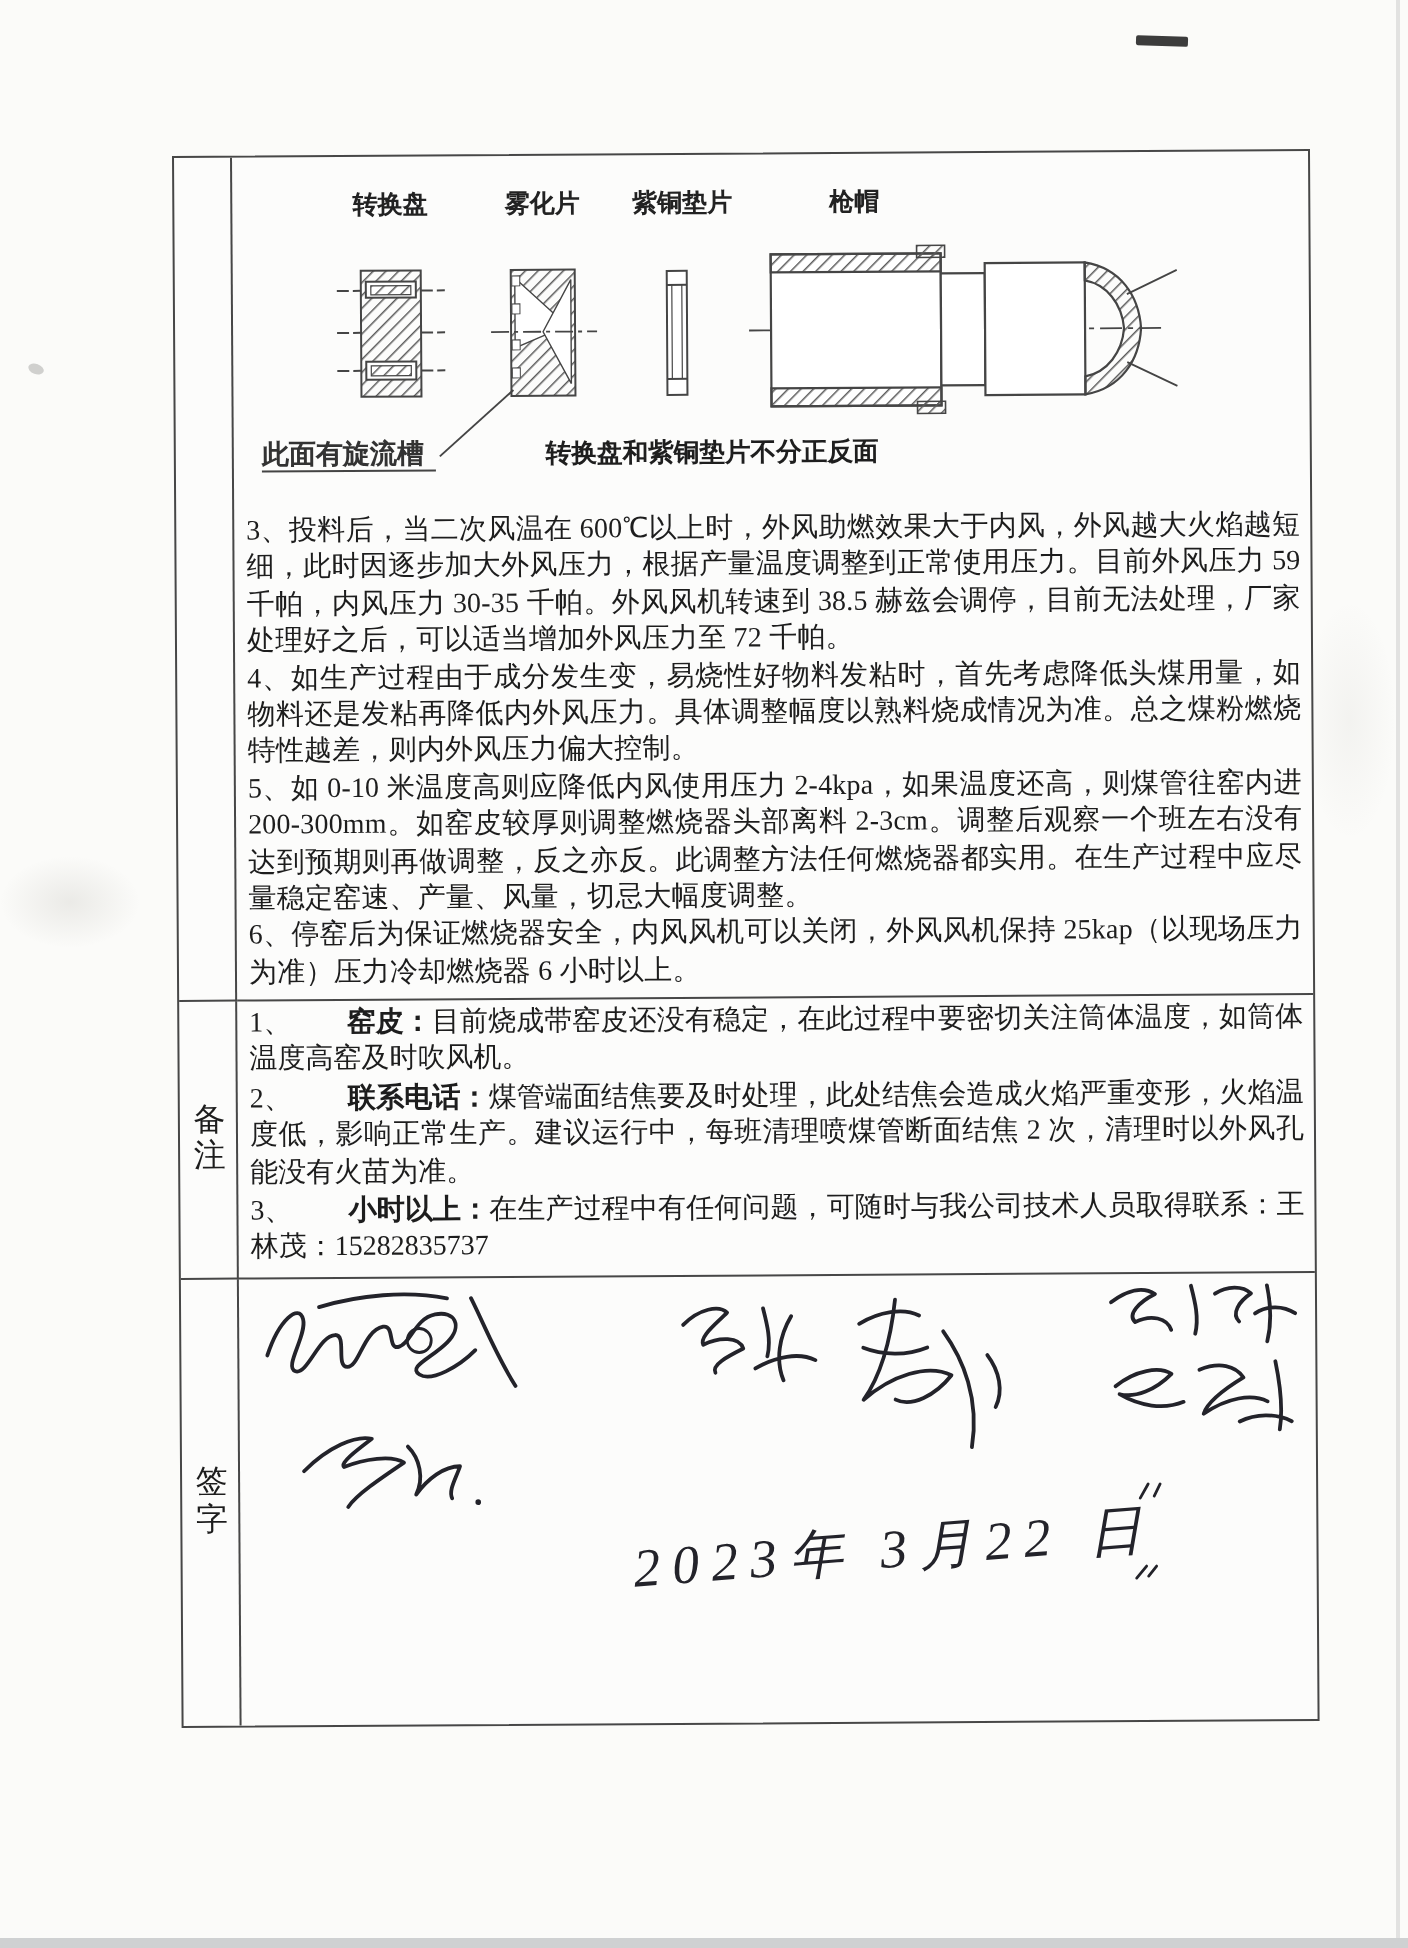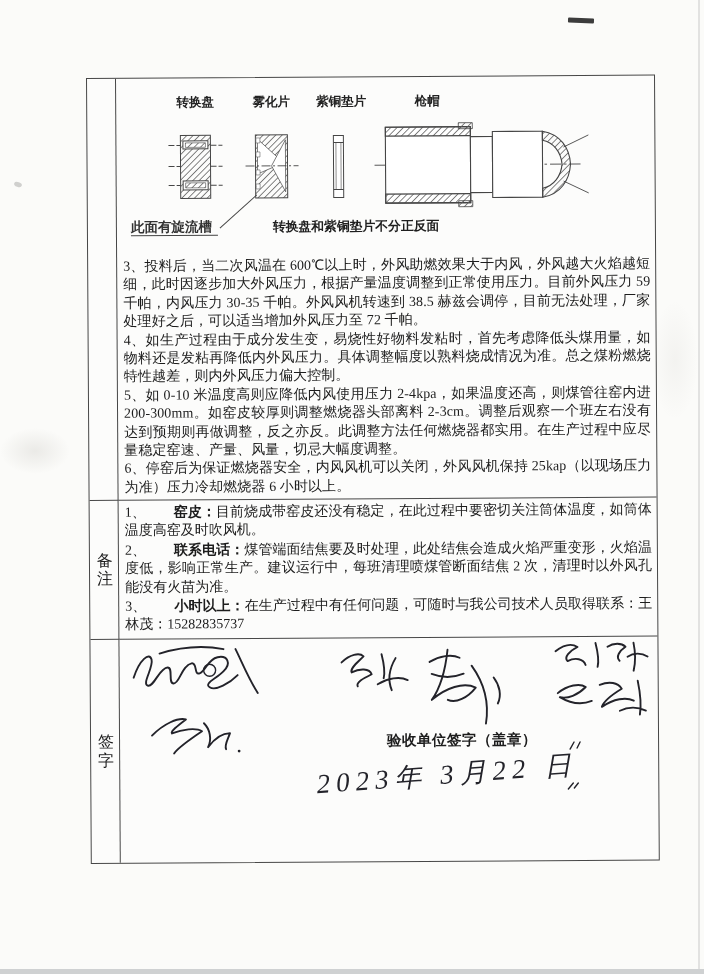--- a/index.html
+++ b/index.html
@@ -182,16 +182,15 @@
         <path d="M438,56 C448,48 460,46 466,50 C458,58 448,62 440,60 C450,66 462,68 472,64"></path>
         <path d="M480,48 C490,44 498,46 502,52 C492,58 484,64 482,70 C494,62 506,60 514,64"></path>
         <path d="M518,44 C520,54 522,66 520,78 M500,74 C508,70 518,70 526,74"></path>
       </g>
       <g stroke-width="1.4">
         <path d="M450,112 l4,-7 M457,111 l3,-6"></path>
         <path d="M448,152 l5,-6 M454,151 l4,-5"></path>
       </g>
     </svg>
 
-    <div class="stamp-line">验收单位签字（盖章）</div>
     <div class="hand-date">2023年 3月22 日</div>
   </div>
 </div>
 
 </body></html>

